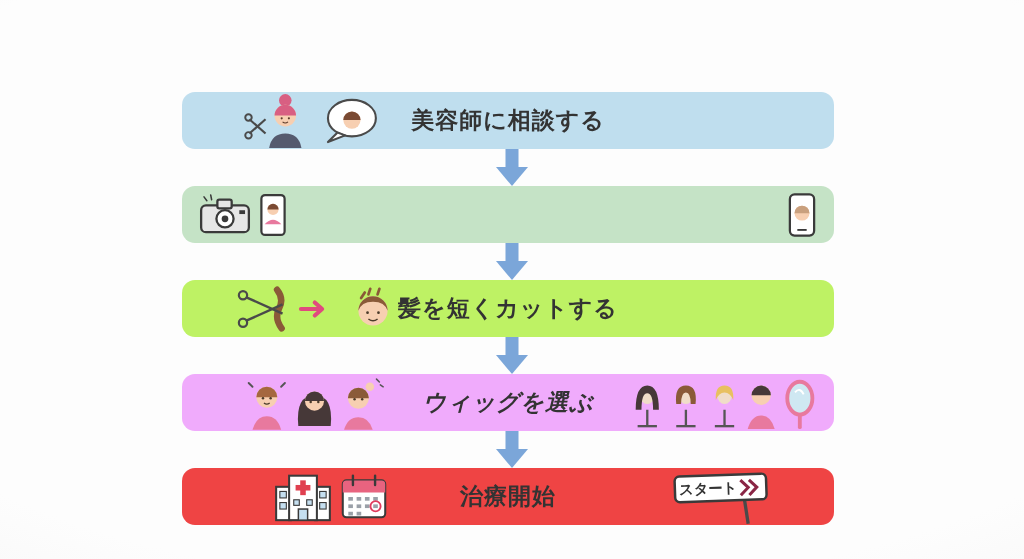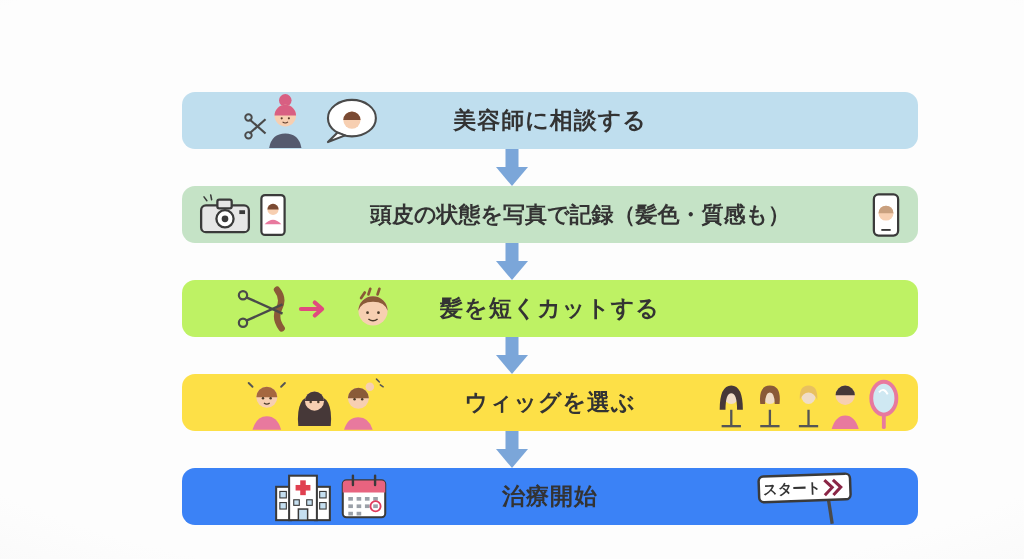--- a/index.html
+++ b/index.html
@@ -3,21 +3,21 @@
 <meta charset="utf-8">
 <style>
   html,body{margin:0;padding:0;}
   body{
     width:1024px;height:559px;overflow:hidden;
     font-family:"DejaVu Sans","Liberation Sans",sans-serif;
     background:radial-gradient(ellipse 130% 110% at 50% 45%, #fdfdfd 55%, #ededed 100%);
   }
   .flow{width:660px;margin:0 auto;padding-top:92px;}
   .step{
-    position:relative;width:736px;height:57px;border-radius:13px;
+    position:relative;width:652px;height:57px;border-radius:13px;
     background:#ddd; 
   }
   .label{
     position:absolute;inset:0;display:flex;align-items:center;justify-content:center;
     font-size:23px;font-weight:700;color:#333;letter-spacing:1px;white-space:nowrap;
   }
   .label.long{left:112px;right:52px;font-size:22px;letter-spacing:0;}
   .icons{
     position:absolute;top:50%;transform:translateY(-50%);
     display:flex;align-items:center;gap:8px;
@@ -84,21 +84,20 @@
             <line x1="13" y1="1" x2="14" y2="6"></line>
         </g>
       </svg>
       <svg width="26" height="44" viewBox="0 0 28 46">
         <rect x="1.5" y="1.5" width="25" height="43" rx="4" fill="#fff" stroke="#3a3a3a" stroke-width="2.4"></rect>
         <circle cx="14" cy="17" r="6" fill="#f7cfb1"></circle>
         <path d="M8 17 a6 6 0 0 1 12 0 l-12 0 z" fill="#7a4a33"></path>
         <path d="M5 33 q9 -10 18 0 z" fill="#e8799e"></path>
       </svg>
     </div>
-    <div class="label long">頭皮の状態を写真で記録（髪色・質感も）</div>
     <div class="icons" style="right:18px">
       <svg width="28" height="46" viewBox="0 0 30 48">
         <rect x="2" y="2" width="26" height="44" rx="5" fill="#fff" stroke="#3a3a3a" stroke-width="2.4"></rect>
         <circle cx="15" cy="22" r="8" fill="#f7cfb1"></circle>
         <path d="M7 22 a8 8 0 0 1 16 0 l-16 0 z" fill="#c9a07e"></path>
         <line x1="10" y1="40" x2="20" y2="40" stroke="#3a3a3a" stroke-width="2"></line>
       </svg>
     </div>
   </div>
 
@@ -132,21 +131,21 @@
       </svg>
     </div>
     <div class="label">髪を短くカットする</div>
   </div>
 
   <div class="arrow">
       <span class="shaft"></span>
       <span class="head"></span>
     </div>
 
-  <div class="step" style="background-color: #fde047;">
+  <div class="step" style="background-color: #f0abfc; font-style: italic;">
     <div class="icons" style="left:60px">
       <svg width="145" height="54" viewBox="0 0 152 56">
         <circle cx="26" cy="22" r="11" fill="#f7cfb1"></circle>
         <path d="M15 22 a11 11 0 0 1 22 0 l-22 0 z" fill="#a5673f"></path>
         <path d="M11 56 q4 -14 15 -14 t15 14 z" fill="#e8799e"></path>
         <g stroke="#555" stroke-width="2" stroke-linecap="round">
           <line x1="7" y1="7" x2="11" y2="11"></line>
             <line x1="45" y1="7" x2="41" y2="11"></line>
         </g>
         <circle cx="22" cy="23" r="1.3" fill="#4a3a2a"></circle>
@@ -202,21 +201,21 @@
         </g>
       </svg>
     </div>
   </div>
 
   <div class="arrow">
       <span class="shaft"></span>
       <span class="head"></span>
     </div>
 
-  <div class="step" style="background-color: #3b82f6;">
+  <div class="step" style="background-color: #ef4444;">
     <div class="icons" style="left:92px">
       <svg width="58" height="50" viewBox="0 0 62 54">
         <rect x="2" y="16" width="16" height="36" fill="#fff" stroke="#3a3a3a" stroke-width="2.2"></rect>
         <rect x="44" y="16" width="16" height="36" fill="#fff" stroke="#3a3a3a" stroke-width="2.2"></rect>
         <rect x="16" y="4" width="30" height="48" fill="#fff" stroke="#3a3a3a" stroke-width="2.2"></rect>
         <g fill="#e04050">
             <rect x="28" y="9" width="6" height="16"></rect>
             <rect x="23" y="14" width="16" height="6"></rect>
           </g>
         <rect x="26" y="40" width="10" height="12" fill="#c5dff0" stroke="#3a3a3a" stroke-width="1.6"></rect>

